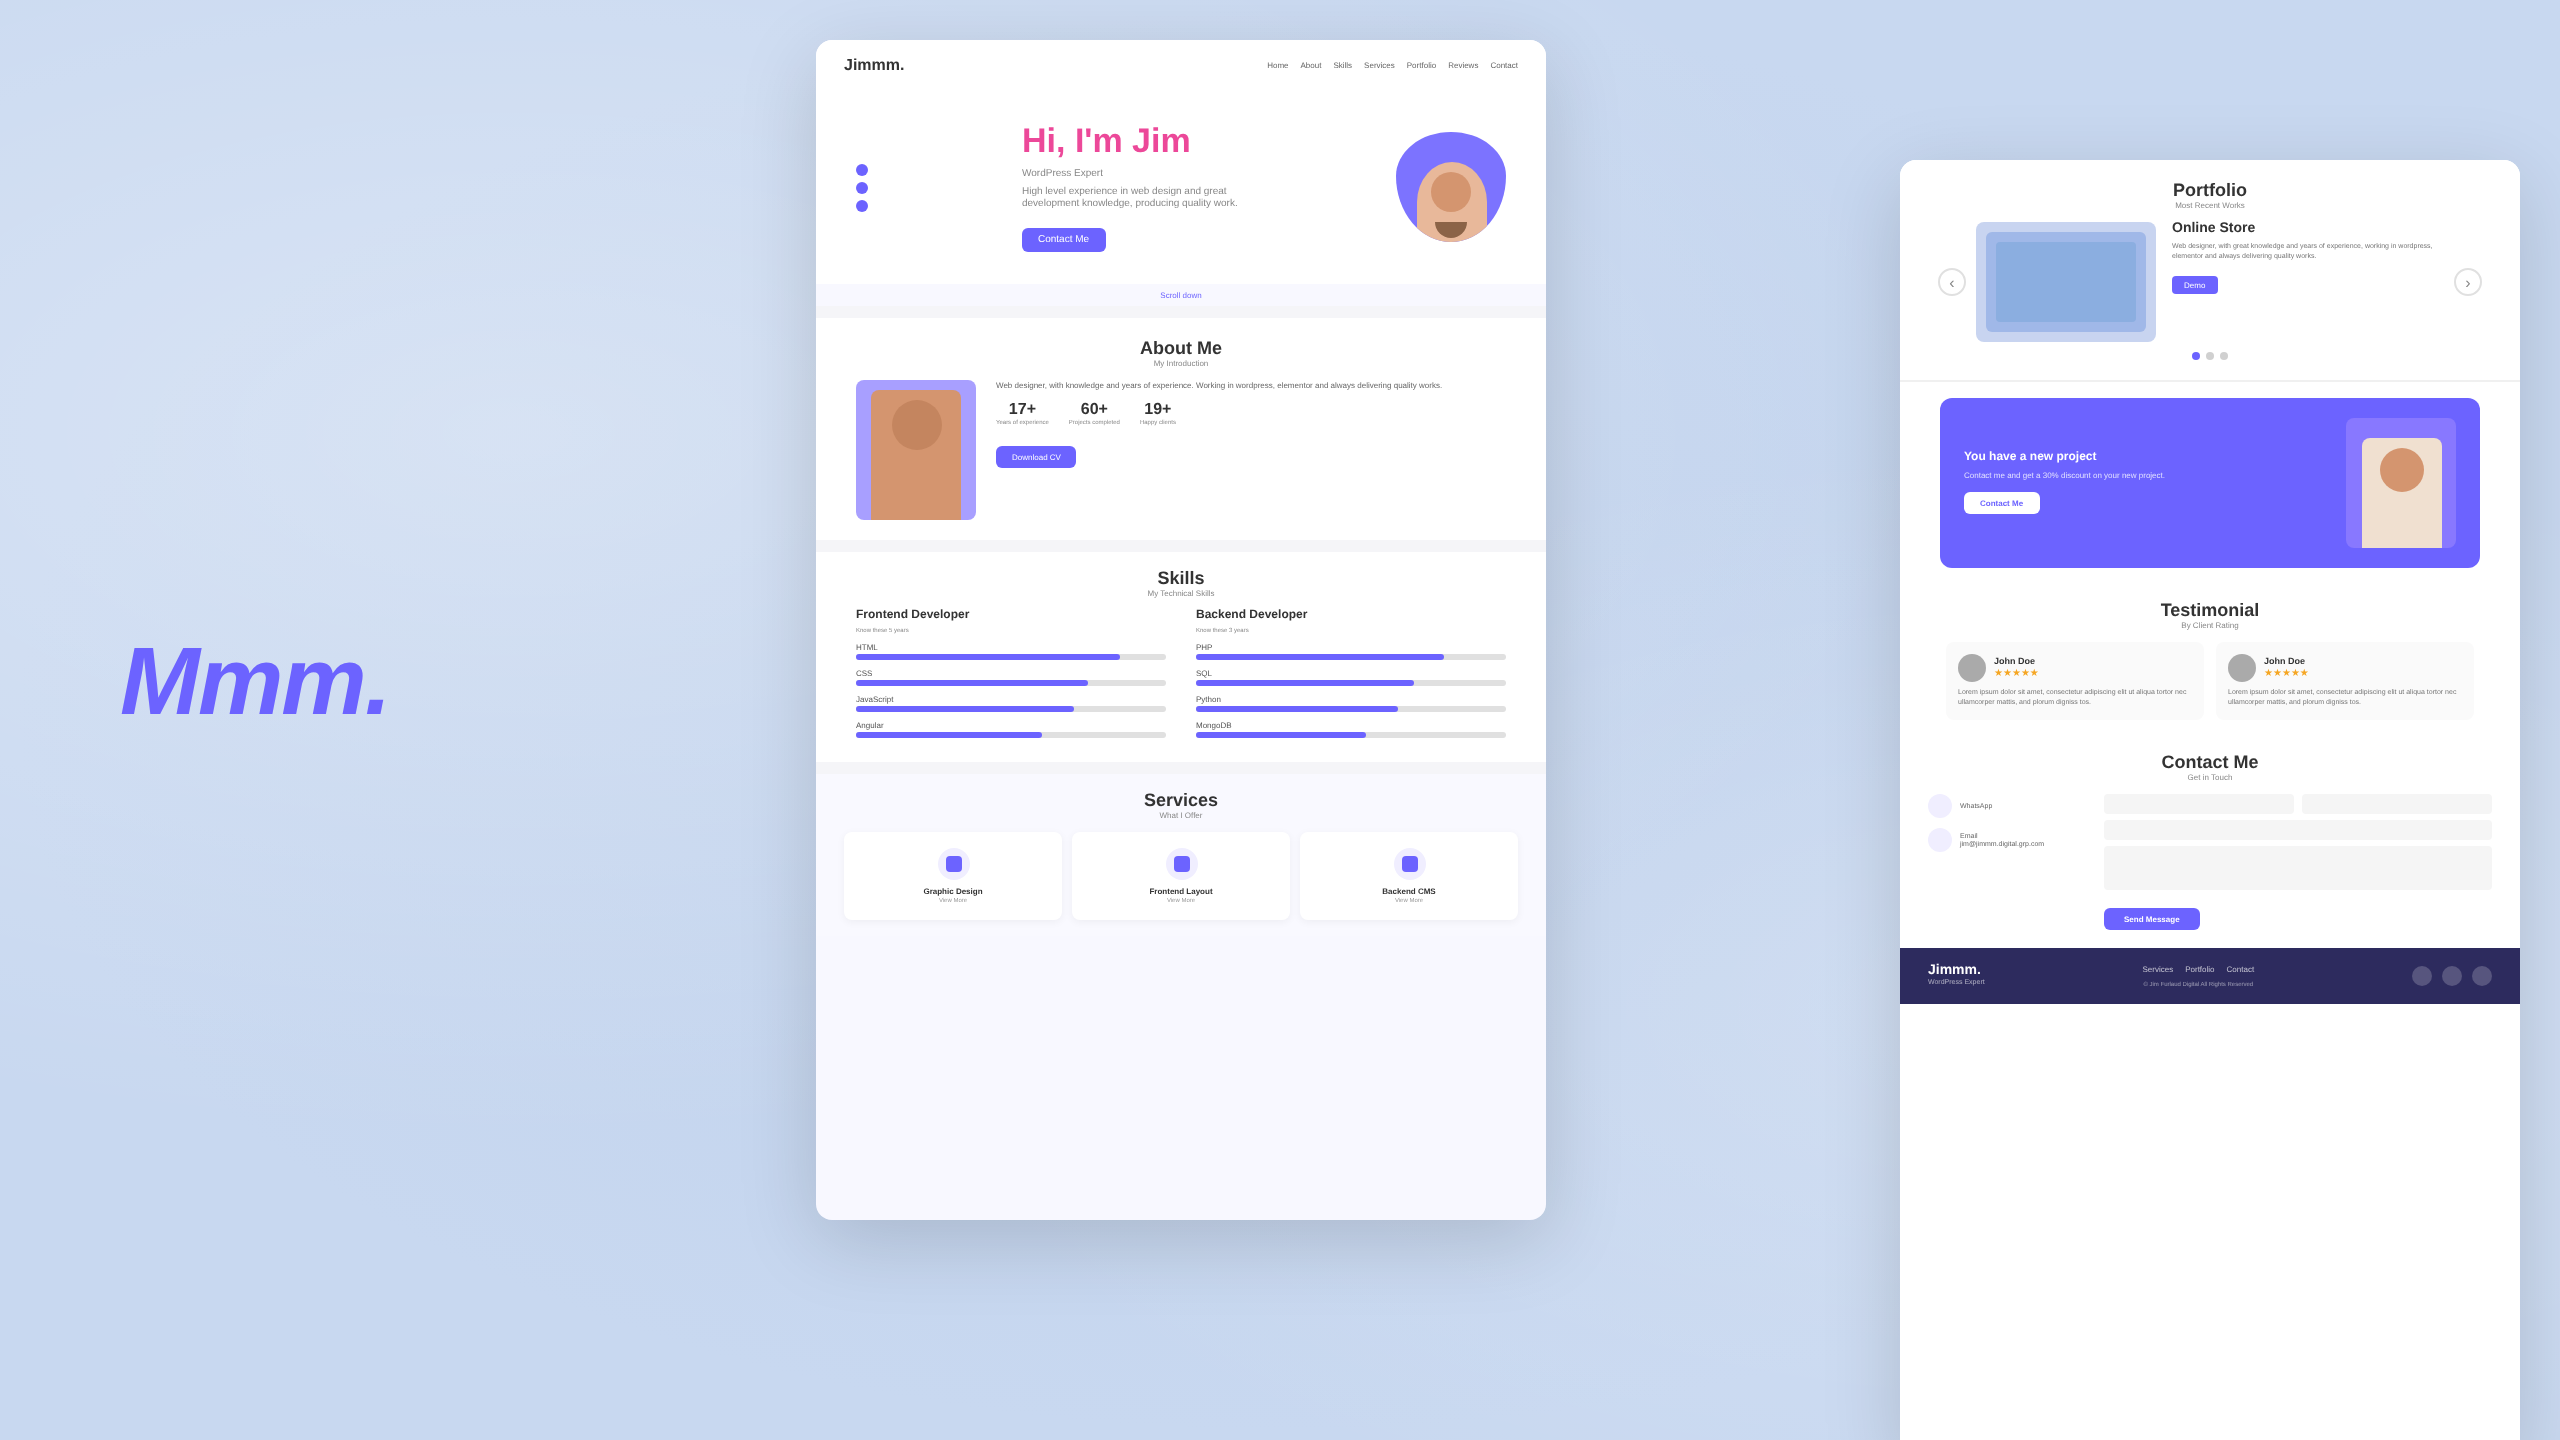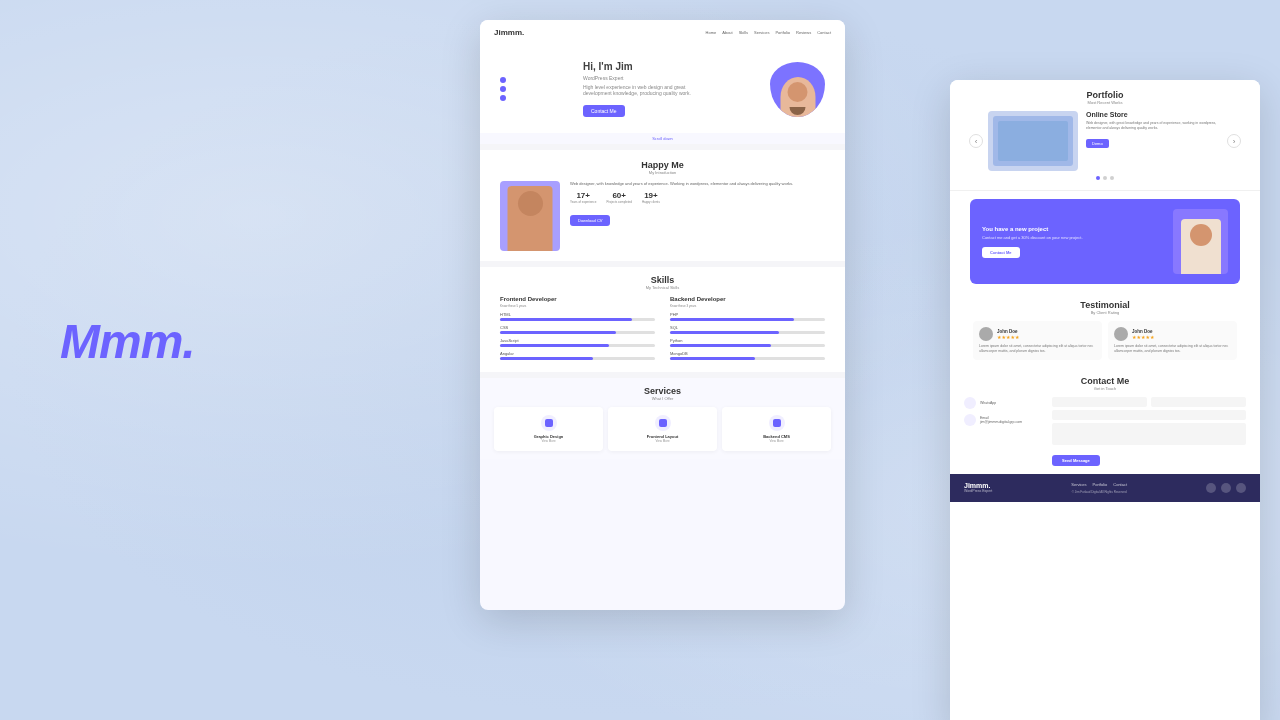--- a/index.html
+++ b/index.html
@@ -85,21 +85,21 @@
       font-size: 16px;
       font-weight: 700;
       border-radius: 0 8px 8px 0;
     }
 
     
     .preview-container {
       position: absolute;
       right: 0;
       top: 20px;
-      width: 800px;
+      width: 872px;
       height: 680px;
     }
 
     
     .website-preview-left {
       position: absolute;
       left: 0;
       top: 0;
       width: 365px;
       height: 590px;
@@ -152,23 +152,23 @@
     
     .lp-hero {
       padding: 16px 20px;
       display: flex;
       align-items: center;
       justify-content: space-between;
       background: white;
     }
 
     .lp-hero-text h1 {
-      font-size: 10px;
-      font-weight: 700;
-      color: #404040;
+      font-size: 17px;
+      font-weight: 700;
+      color: #ec4899;
     }
 
     .lp-hero-text p {
       font-size: 5px;
       color: #888;
       margin: 3px 0;
       max-width: 120px;
     }
 
     .lp-social-icons {
@@ -842,21 +842,21 @@
             <div class="lp-avatar-beard"></div>
           </div>
         </div>
       </div>
 
       <div class="lp-scroll-down">Scroll down</div>
 
       <div class="lp-divider"></div>
 
       <div class="lp-section">
-        <div class="lp-section-title">Happy Me</div>
+        <div class="lp-section-title">About Me</div>
         <div class="lp-section-sub">My Introduction</div>
         <div class="lp-about">
           <div class="lp-about-img">
             <div class="lp-about-img-person"></div>
           </div>
           <div class="lp-about-text">
             <p>Web designer, with knowledge and years of experience. Working in wordpress, elementor and always delivering quality works.</p>
             <div class="lp-stats">
               <div class="lp-stat">
                 <div class="lp-stat-num">17+</div>

